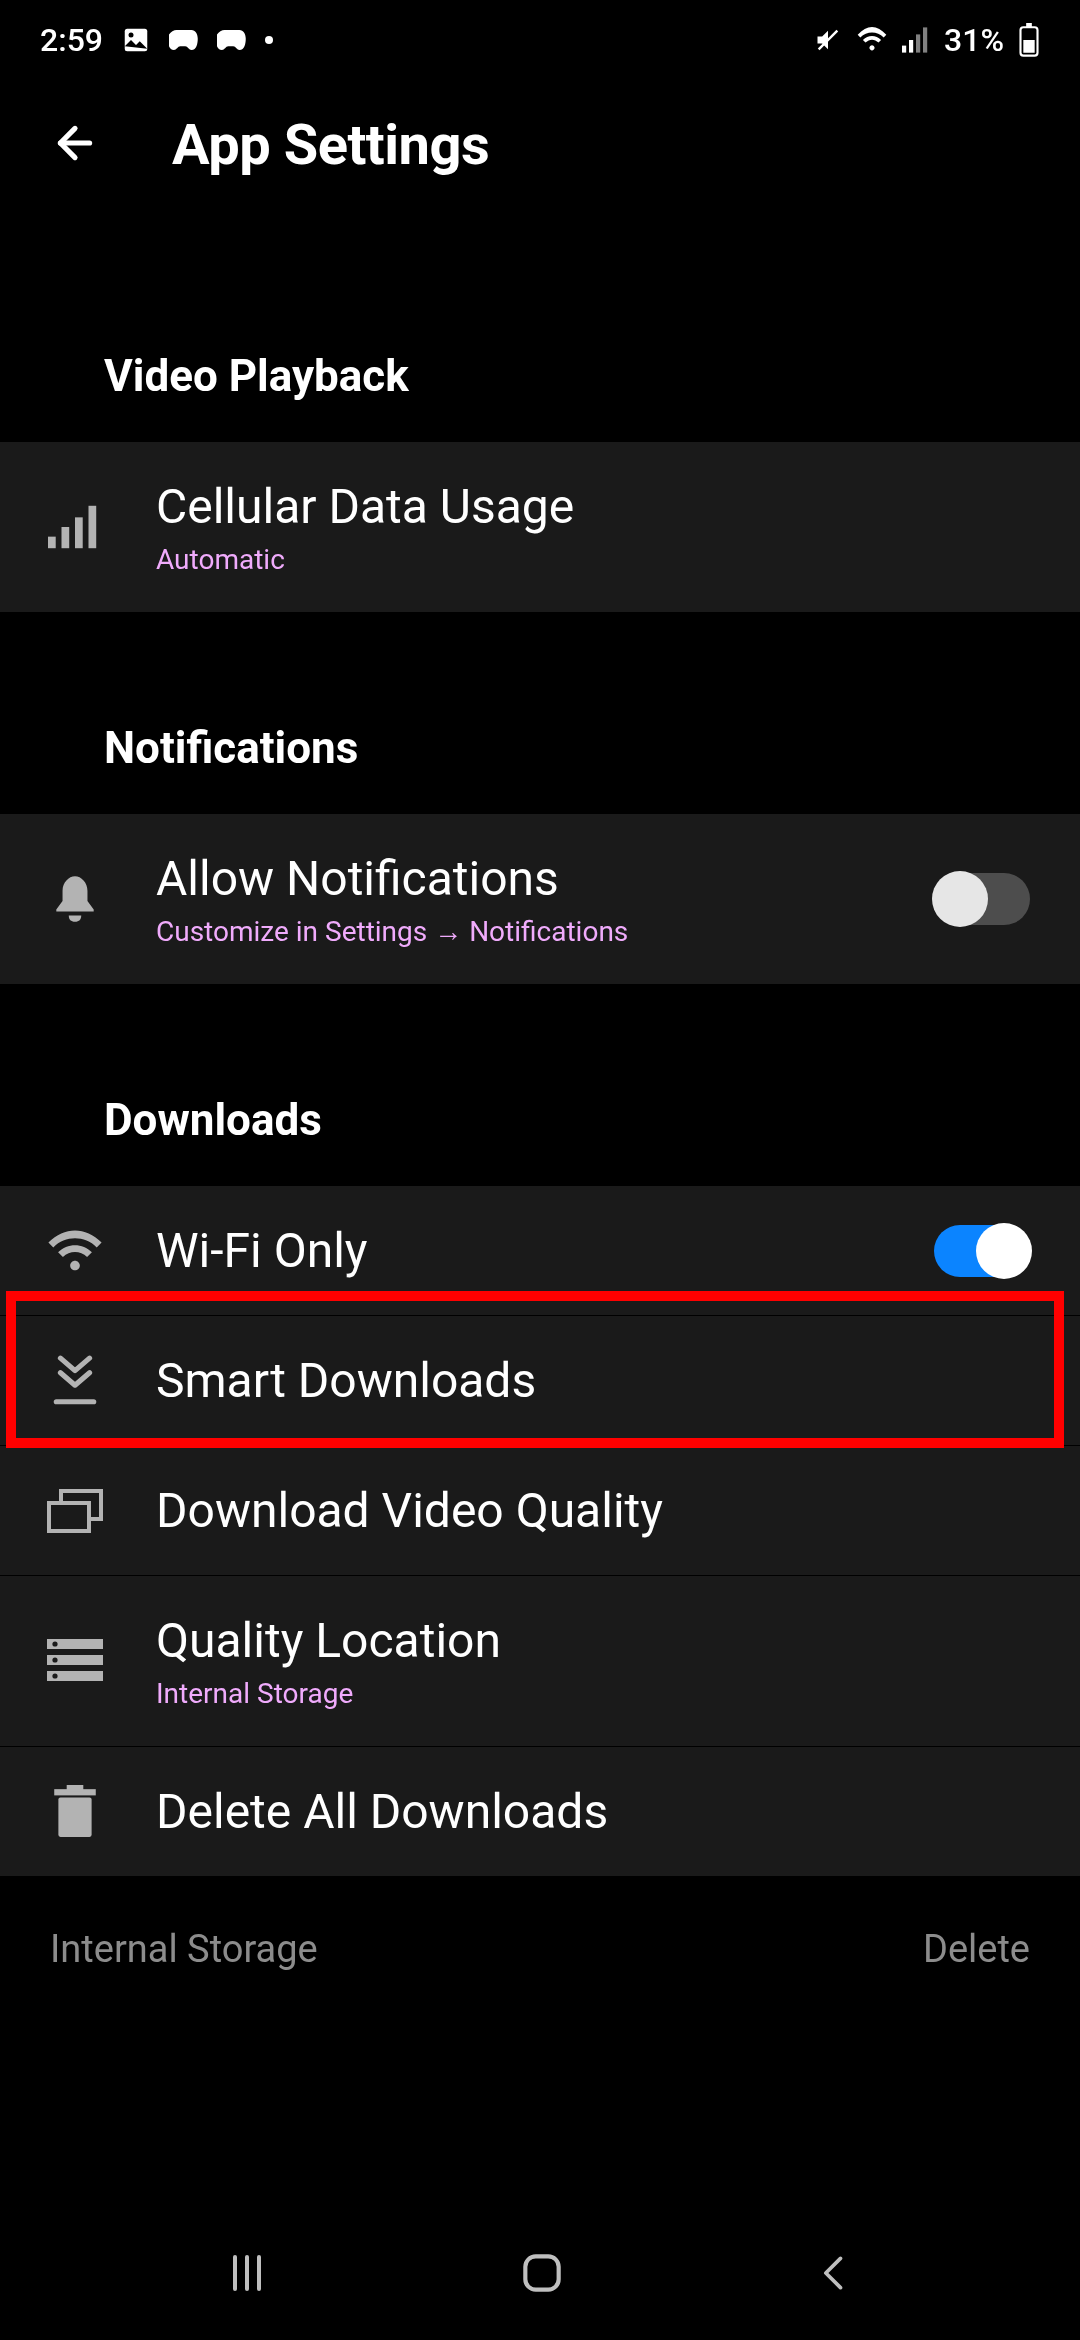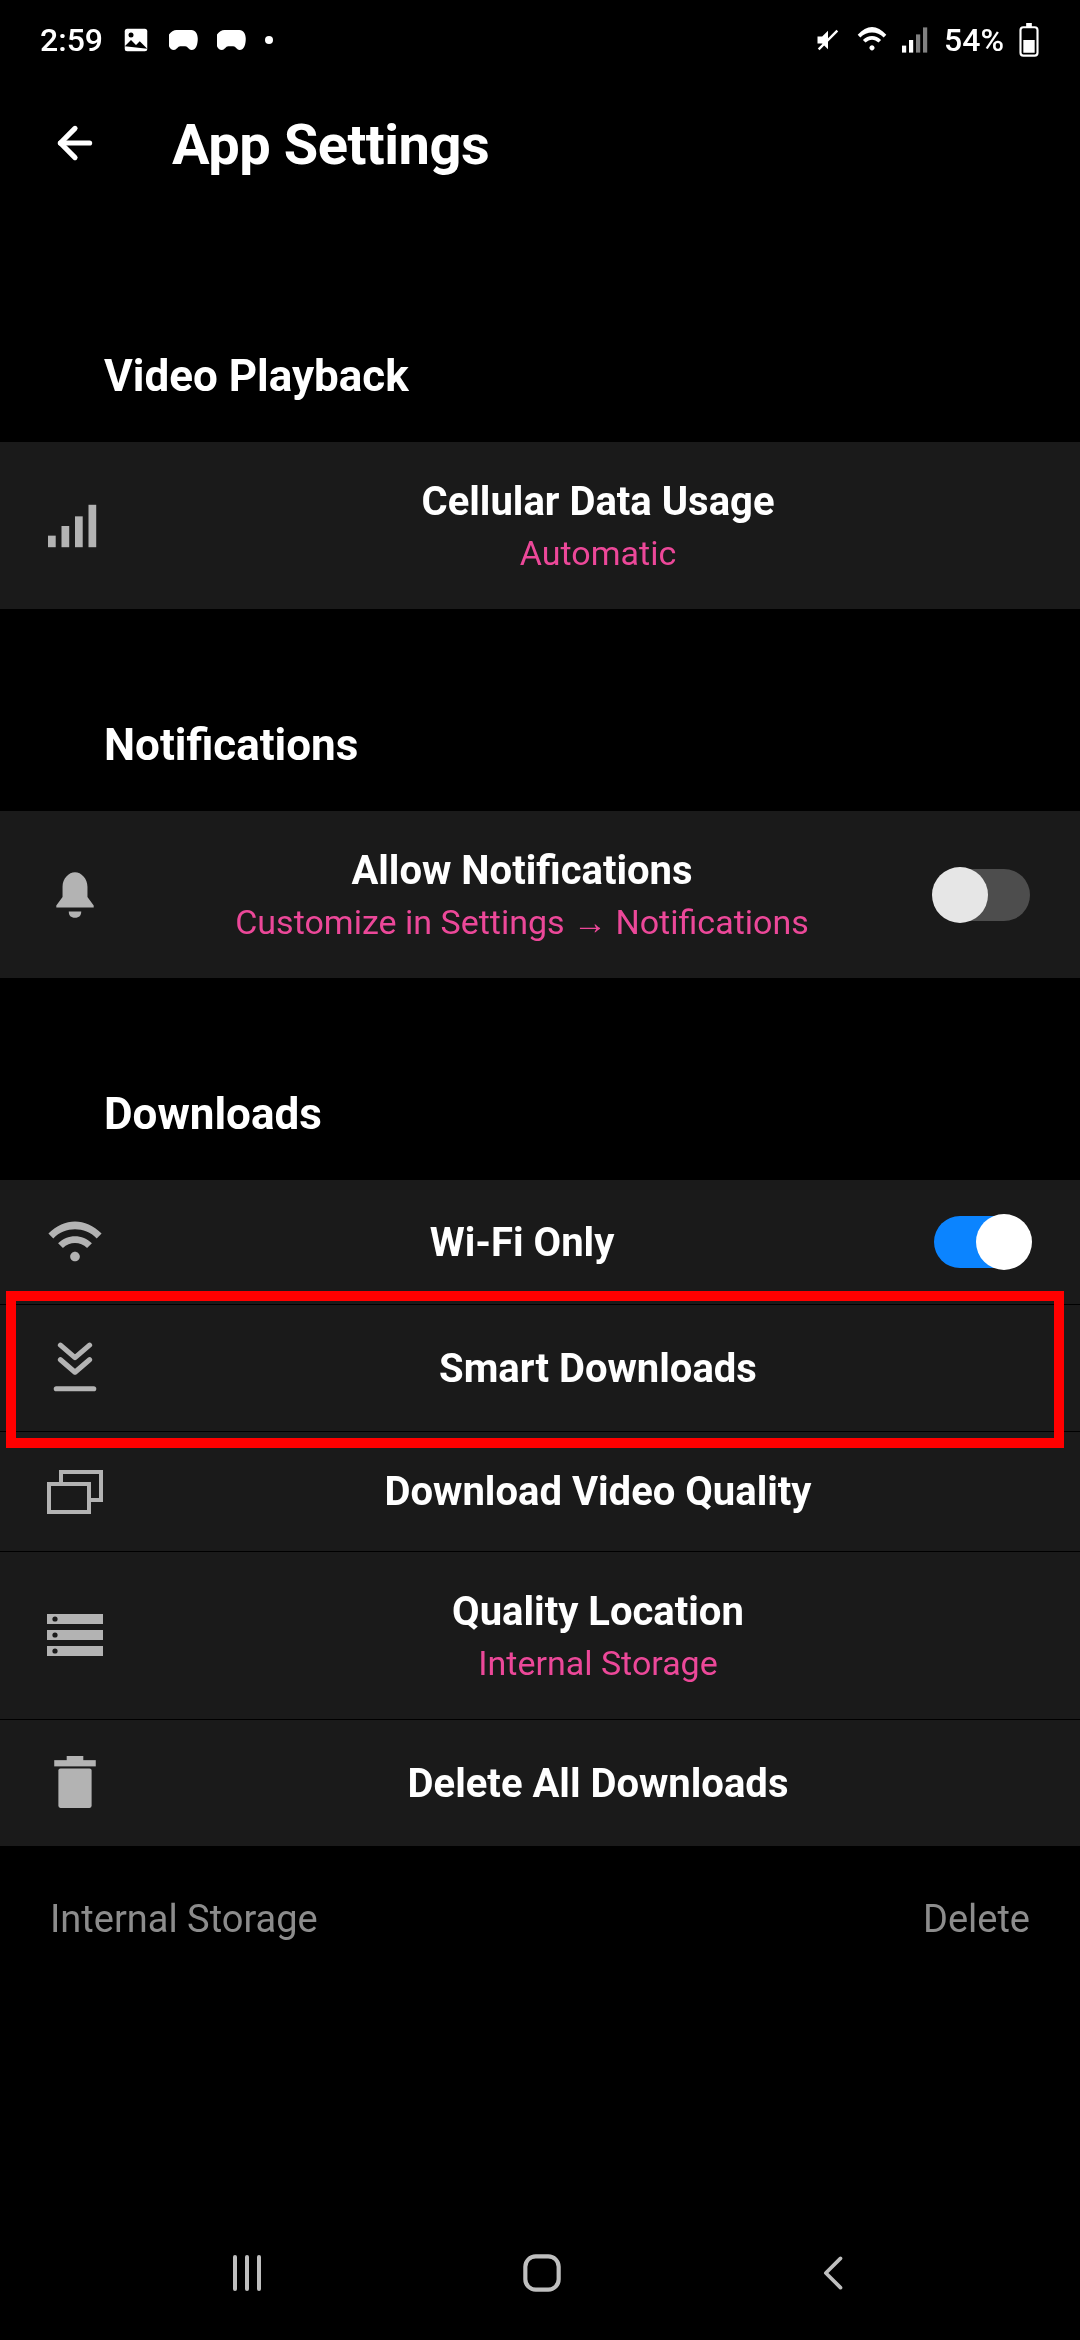--- a/index.html
+++ b/index.html
@@ -59,22 +59,22 @@
   }
   .row.no-border { border-bottom: none; }
   .row-icon {
     width: 70px;
     display: flex;
     align-items: center;
     justify-content: center;
     color: #b3b3b3;
   }
   .row-text { flex: 1; display: flex; flex-direction: column; gap: 8px; }
-  .row-title { font-size: 40px; font-weight: 700; color: #fff; text-align: center; }
-  .row-sub { font-size: 34px; color: #ec4899; text-align: center; }
+  .row-title { font-size: 48px; font-weight: 400; color: #fff; }
+  .row-sub { font-size: 28px; color: #f0abfc; }
   .row-right { padding-right: 10px; }
 
   
   .toggle {
     width: 96px; height: 52px; border-radius: 26px; position: relative;
   }
   .toggle .knob {
     position: absolute; width: 56px; height: 56px; border-radius: 50%;
     top: -2px; background: #e6e6e6;
   }
@@ -158,21 +158,21 @@
         </svg>
     </span>
     <span class="stat-icon">
       <svg width="28" height="26" viewBox="0 0 20 18" fill="#fff">
           <rect x="0" y="13" width="3" height="5"></rect>
           <rect x="5" y="9" width="3" height="9"></rect>
           <rect x="10" y="5" width="3" height="13" opacity="0.5"></rect>
           <rect x="15" y="0" width="3" height="18" opacity="0.5"></rect>
         </svg>
     </span>
-    <span>54%</span>
+    <span>31%</span>
     <span class="stat-icon">
       <svg width="22" height="34" viewBox="0 0 14 24" fill="none">
           <rect x="1" y="3" width="12" height="20" rx="2" stroke="#fff" stroke-width="1.5"></rect>
           <rect x="5" y="0" width="4" height="3" fill="#fff"></rect>
           <rect x="3" y="12" width="8" height="9" fill="#fff"></rect>
         </svg>
     </span>
   </div>
 </div>
 

